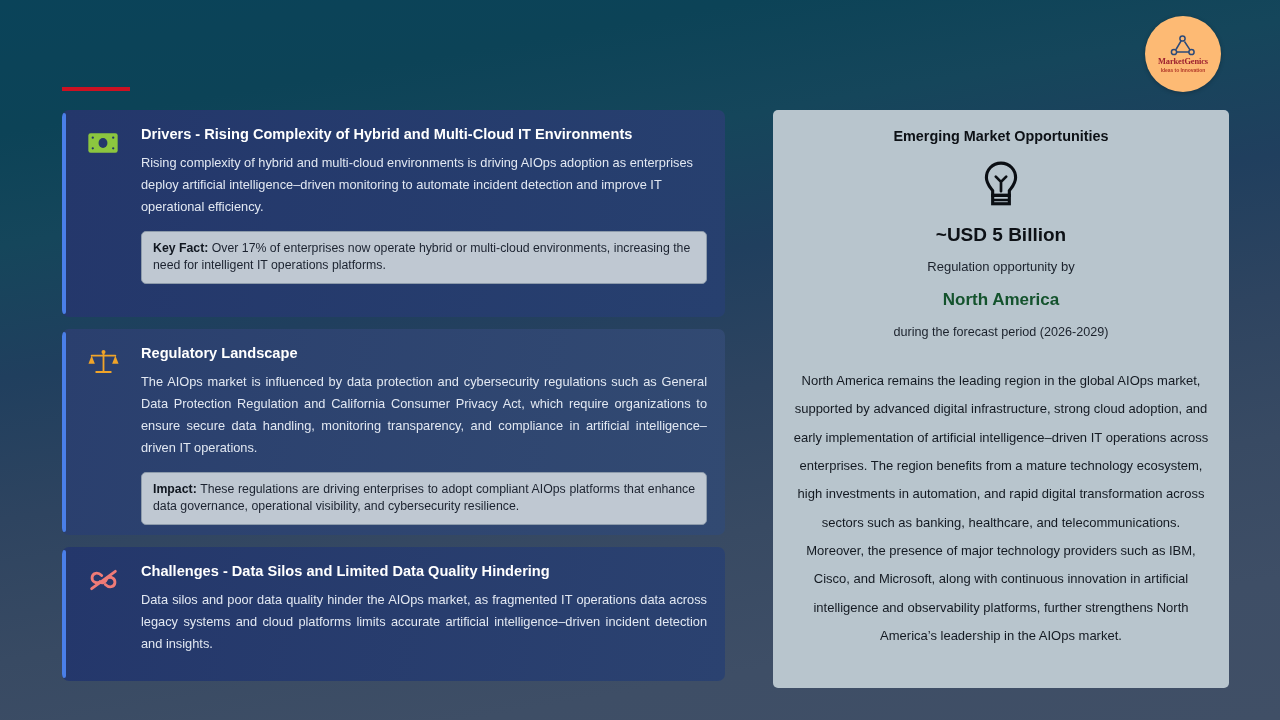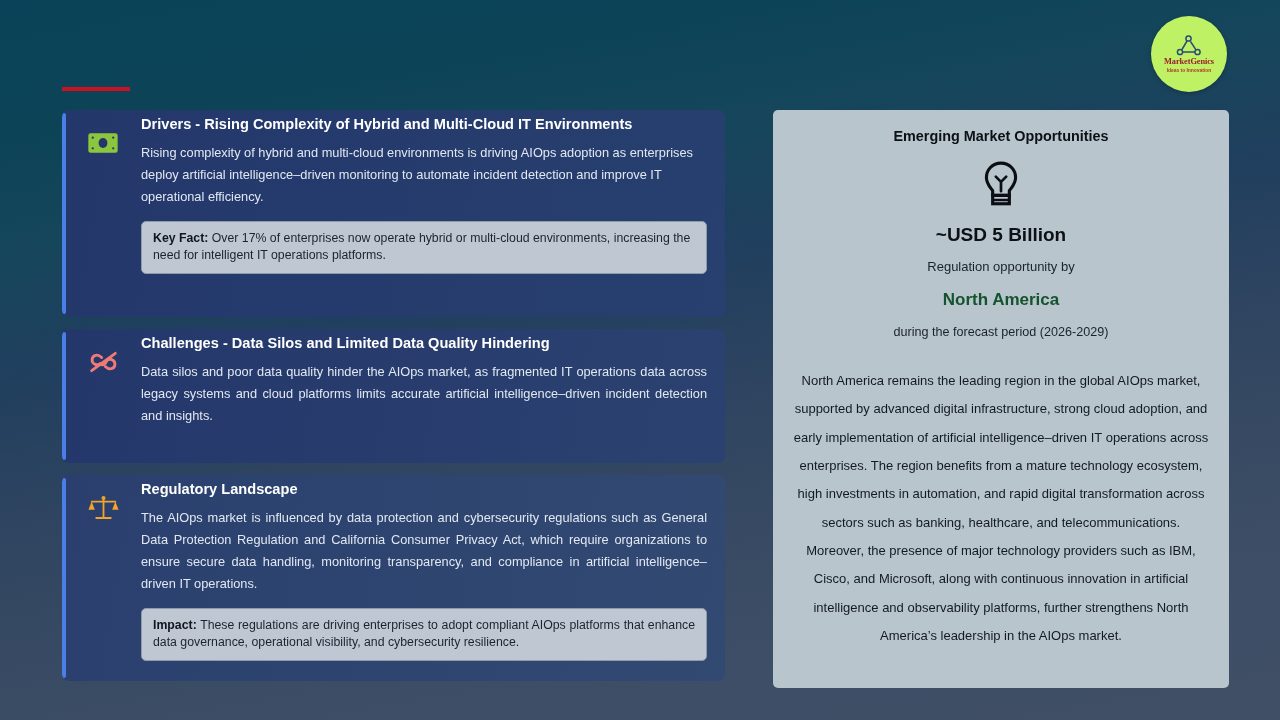--- a/index.html
+++ b/index.html
@@ -48,26 +48,26 @@
     left: 62px;
     top: 87px;
     width: 68px;
     height: 3.5px;
     background: #cc1122;
   }
 
   
   .logo-badge {
     position: absolute;
-    right: 53px;
+    right: 59px;
     top: 16px;
     width: 76px;
     height: 76px;
     border-radius: 50%;
-    background: #bef264;
+    background: #fdba74;
     display: flex;
     flex-direction: column;
     align-items: center;
     justify-content: center;
     box-shadow: 0 1px 4px rgba(0,0,0,0.25);
   }
   .logo-mark { width: 26px; height: 22px; margin-bottom: 1px; }
   .logo-name {
     font-size: 8.4px;
     font-weight: bold;
@@ -91,21 +91,21 @@
     left: 62px;
     top: 110px;
     width: 663px;
   }
 
   .info-card {
     position: relative;
     background: #253a6e;
     border-radius: 7px;
     margin-bottom: 12px;
-    padding: 6px 18px 14px 34px;
+    padding: 16px 18px 14px 34px;
     overflow: hidden;
   }
   .info-card.card-drivers     { background: linear-gradient(100deg, #24376b 0%, #27406f 100%); height: 207px; }
   .info-card.card-challenges  { background: linear-gradient(100deg, #24376b 0%, #2b4270 100%); height: 134px; }
   .info-card.card-regulatory  { background: linear-gradient(100deg, #2a3f6e 0%, #324a72 100%); height: 206px; }
 
   .card-accent {
     position: absolute;
     left: 0; top: 3px; bottom: 3px;
     width: 4px;
@@ -251,38 +251,20 @@
         <circle cx="6.5" cy="19" r="1.3" fill="#24376b"></circle>
         <circle cx="29.5" cy="19" r="1.3" fill="#24376b"></circle>
       </svg>
     </div>
     <div class="card-body">
       <div class="card-title">Drivers - Rising Complexity of Hybrid and Multi-Cloud IT Environments</div>
       <div class="card-text flush">Rising complexity of hybrid and multi-cloud environments is driving AIOps adoption as enterprises deploy artificial intelligence–driven monitoring to automate incident detection and improve IT operational efficiency.</div>
     </div>
     <div class="callout flush">
       <b>Key Fact:</b><span> Over 17% of enterprises now operate hybrid or multi-cloud environments, increasing the need for intelligent IT operations platforms.</span>
-    </div>
-  </div>
-
-  <div class="info-card card-challenges">
-    <div class="card-accent"></div>
-    <div class="card-icon">
-      <svg viewBox="0 0 34 30" width="31" height="28">
-        <g fill="none" stroke="#ef7b77" stroke-width="3.1" stroke-linecap="round">
-          <path d="M15 10 C11 6, 5 7, 4.5 12 C4 17, 9 19.5, 13 17"></path>
-          <path d="M19 20 C23 24, 29 23, 29.5 18 C30 13, 25 10.5, 21 13"></path>
-          <path d="M13 17 C16 19.5, 19 18, 21 13"></path>
-        </g>
-        <path d="M4 24.5 L30 5.5" stroke="#ef7b77" stroke-width="3.1" stroke-linecap="round"></path>
-      </svg>
-    </div>
-    <div class="card-body">
-      <div class="card-title">Challenges - Data Silos and Limited Data Quality Hindering</div>
-      <div class="card-text">Data silos and poor data quality hinder the AIOps market, as fragmented IT operations data across legacy systems and cloud platforms limits accurate artificial intelligence–driven incident detection and insights.</div>
     </div>
   </div>
 
   <div class="info-card card-regulatory">
     <div class="card-accent"></div>
     <div class="card-icon">
       <svg viewBox="0 0 34 30" width="31" height="28">
         <g stroke="#f0a429" stroke-width="2" fill="none" stroke-linecap="round">
           <path d="M17 4.5 L17 25"></path>
           <path d="M4 8 L30 8"></path>
@@ -295,20 +277,38 @@
     </div>
     <div class="card-body">
       <div class="card-title">Regulatory Landscape</div>
       <div class="card-text">The AIOps market is influenced by data protection and cybersecurity regulations such as General Data Protection Regulation and California Consumer Privacy Act, which require organizations to ensure secure data handling, monitoring transparency, and compliance in artificial intelligence–driven IT operations.</div>
     </div>
     <div class="callout">
       <b>Impact:</b><span> These regulations are driving enterprises to adopt compliant AIOps platforms that enhance data governance, operational visibility, and cybersecurity resilience.</span>
     </div>
   </div>
 
+  <div class="info-card card-challenges">
+    <div class="card-accent"></div>
+    <div class="card-icon">
+      <svg viewBox="0 0 34 30" width="31" height="28">
+        <g fill="none" stroke="#ef7b77" stroke-width="3.1" stroke-linecap="round">
+          <path d="M15 10 C11 6, 5 7, 4.5 12 C4 17, 9 19.5, 13 17"></path>
+          <path d="M19 20 C23 24, 29 23, 29.5 18 C30 13, 25 10.5, 21 13"></path>
+          <path d="M13 17 C16 19.5, 19 18, 21 13"></path>
+        </g>
+        <path d="M4 24.5 L30 5.5" stroke="#ef7b77" stroke-width="3.1" stroke-linecap="round"></path>
+      </svg>
+    </div>
+    <div class="card-body">
+      <div class="card-title">Challenges - Data Silos and Limited Data Quality Hindering</div>
+      <div class="card-text">Data silos and poor data quality hinder the AIOps market, as fragmented IT operations data across legacy systems and cloud platforms limits accurate artificial intelligence–driven incident detection and insights.</div>
+    </div>
+  </div>
+
 </div>
 
 <div class="right-panel">
   <div class="panel-heading">Emerging Market Opportunities</div>
 
   <div class="bulb-wrap">
     <svg viewBox="0 0 40 48" width="42" height="50">
       <path d="M20 3 C11.5 3, 6 9.5, 6 17 C6 22.5, 9.5 26, 12 29.5 L12 34 L28 34 L28 29.5 C30.5 26, 34 22.5, 34 17 C34 9.5, 28.5 3, 20 3 Z" fill="none" stroke="#0b0f14" stroke-width="3"></path>
       <path d="M20 30 L20 21 M20 21 L15 16 M20 21 L25 16" fill="none" stroke="#0b0f14" stroke-width="2.6" stroke-linecap="round"></path>
       <rect x="12" y="34" width="16" height="8" fill="none" stroke="#0b0f14" stroke-width="3"></rect>

